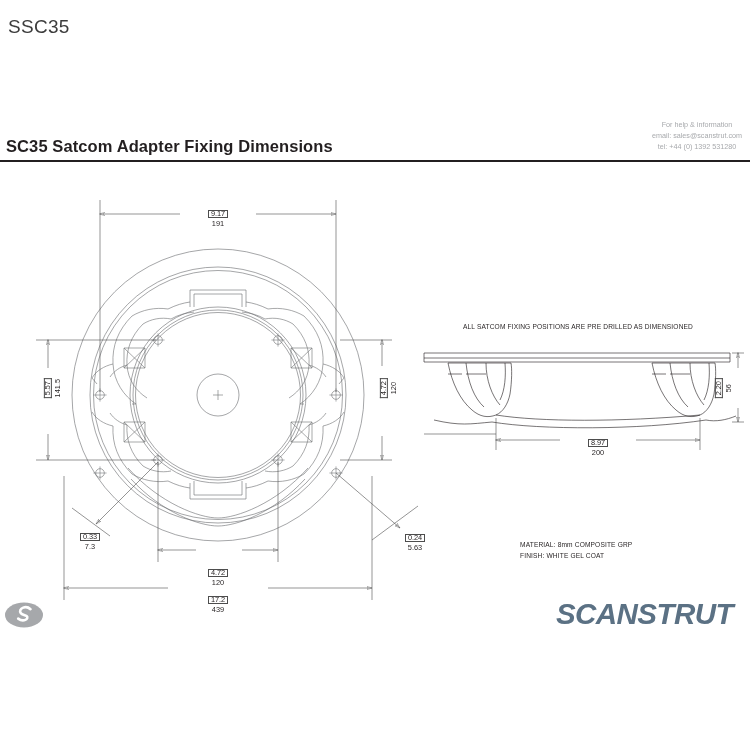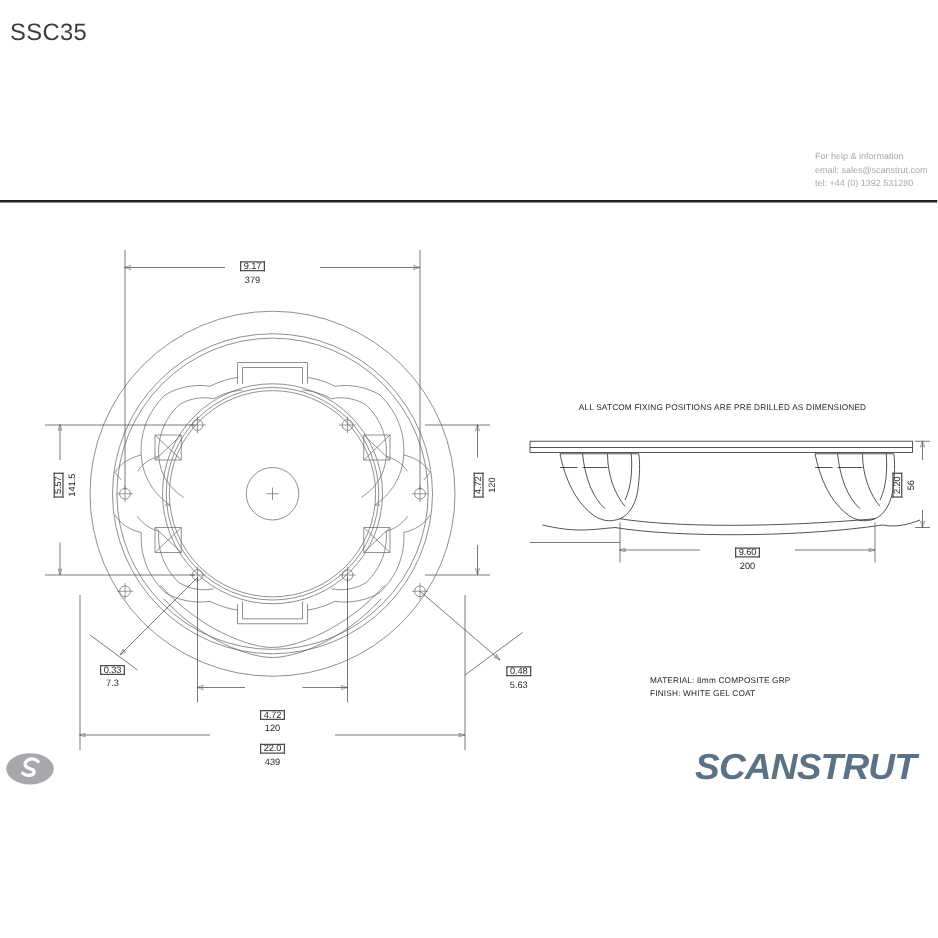--- a/index.html
+++ b/index.html
@@ -18,21 +18,21 @@
 
   .title-rule{
     position:absolute;left:0;top:160px;width:750px;height:2px;background:#231f20;
   }
   .page-title{
     position:absolute;left:6px;top:137px;
     font-size:16.5px;font-weight:600;color:#231f20;letter-spacing:.1px;
   }
   .contact{
     position:absolute;right:8px;top:119px;
-    text-align:left;color:#a7a9ac;font-size:7.2px;line-height:1.55;
+    text-align:center;color:#a7a9ac;font-size:7.2px;line-height:1.55;
   }
 
   
   .canvas{position:absolute;left:0;top:168px;width:750px;height:470px;}
   .canvas svg{display:block;}
 
   
   .dim{position:absolute;text-align:center;color:#231f20;line-height:1.08;}
   .dim .inch{font-size:7.4px;letter-spacing:-.1px;display:inline-block;
              border-left:1px solid #4d4d4d;border-right:1px solid #4d4d4d;
@@ -59,20 +59,21 @@
     transform:scaleX(1.02);transform-origin:left center;
   }
 </style>
 </head>
 <body>
 
 <div class="page">
 
   <div class="doc-code">SSC35</div>
 
+  <div class="page-title">SC35 Satcom Adapter Fixing Dimensions</div>
   <div class="title-rule"></div>
 
   <div class="contact">
     <div>For help &amp; information</div>
     <div>email: sales@scanstrut.com</div>
     <div>tel: +44 (0) 1392 531280</div>
   </div>
 
   <div class="canvas">
     <svg width="750" height="470" viewBox="0 0 750 470">
@@ -256,62 +257,62 @@
 
         <line x1="496" y1="250" x2="496" y2="282"></line>
         <line x1="700" y1="250" x2="700" y2="282"></line>
         <line x1="496" y1="272" x2="560" y2="272" marker-start="url(#arrowL)"></line>
         <line x1="636" y1="272" x2="700" y2="272" marker-end="url(#arrowR)"></line>
         <line x1="424" y1="266" x2="496" y2="266"></line>
       </g>
     </svg>
   </div>
 
-  <div class="dim" style="left:170px;top:202px;width:64px;">
+  <div class="dim" style="left:186px;top:202px;width:64px;">
     <span class="inch">9.17</span>
-    <div class="mm">379</div>
+    <div class="mm">191</div>
   </div>
 
   <div class="dim rot" style="left:17px;top:375px;width:64px;">
     <span class="inch">5.57</span>
     <div class="mm">141.5</div>
   </div>
 
   <div class="dim rot" style="left:353px;top:375px;width:64px;">
     <span class="inch">4.72</span>
     <div class="mm">120</div>
   </div>
 
   <div class="dim" style="left:186px;top:561px;width:64px;">
     <span class="inch">4.72</span>
     <div class="mm">120</div>
   </div>
 
   <div class="dim" style="left:186px;top:588px;width:64px;">
-    <span class="inch">22.0</span>
+    <span class="inch">17.2</span>
     <div class="mm">439</div>
   </div>
 
   <div class="dim" style="left:66px;top:525px;width:48px;">
     <span class="inch">0.33</span>
     <div class="mm">7.3</div>
   </div>
 
   <div class="dim" style="left:391px;top:526px;width:48px;">
-    <span class="inch">0.48</span>
+    <span class="inch">0.24</span>
     <div class="mm">5.63</div>
   </div>
 
   <div class="dim rot" style="left:688px;top:375px;width:64px;">
     <span class="inch">2.20</span>
     <div class="mm">56</div>
   </div>
 
   <div class="dim" style="left:566px;top:431px;width:64px;">
-    <span class="inch">9.60</span>
+    <span class="inch">8.97</span>
     <div class="mm">200</div>
   </div>
 
   <div class="note" style="left:463px;top:322px;">ALL SATCOM FIXING POSITIONS ARE PRE DRILLED AS DIMENSIONED</div>
 
   <div class="note" style="left:520px;top:540px;">MATERIAL: 8mm COMPOSITE GRP</div>
   <div class="note" style="left:520px;top:551px;">FINISH: WHITE GEL COAT</div>
 
   <div class="logo-mark">
     <svg width="40" height="30" viewBox="0 0 40 30">

